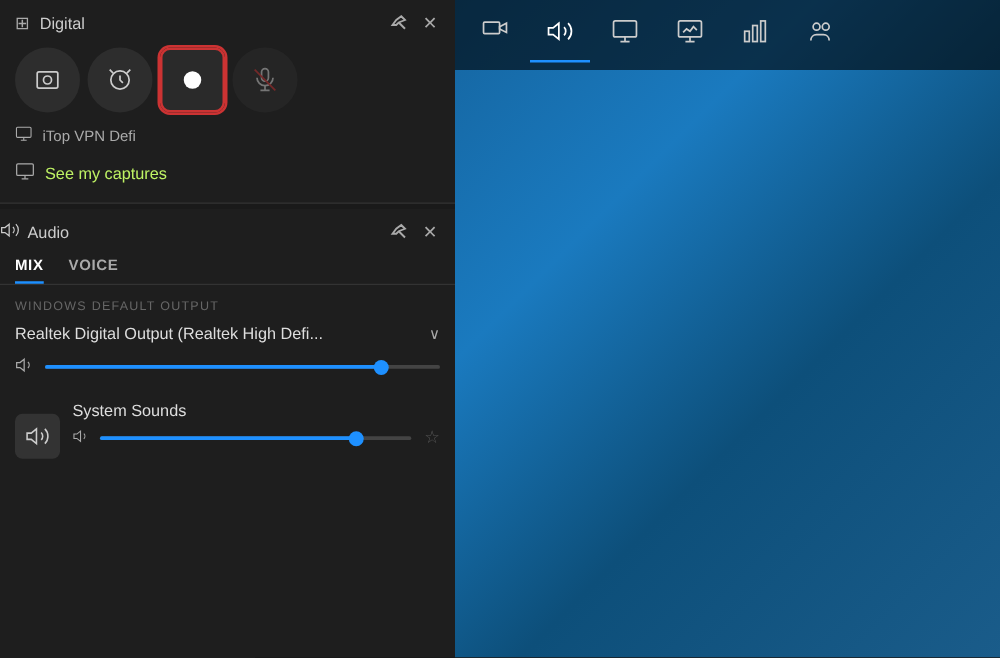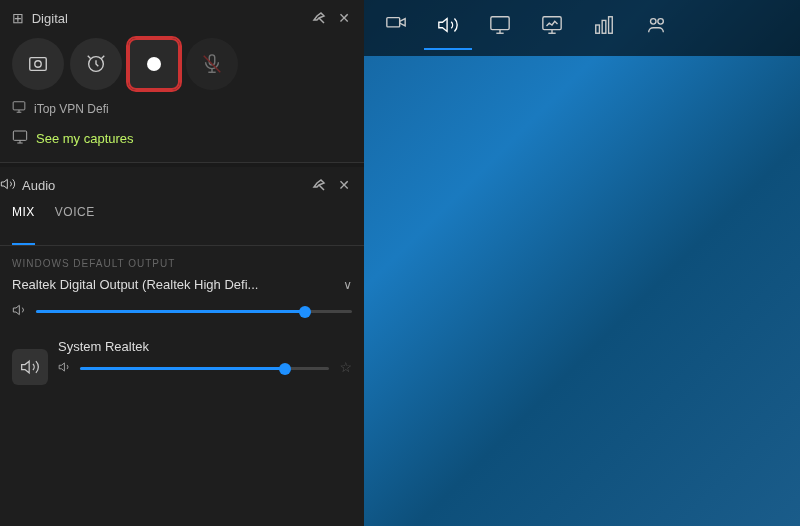--- a/index.html
+++ b/index.html
@@ -168,22 +168,22 @@
     .audio-tabs {
       display: flex;
       padding: 0 12px;
       gap: 20px;
       border-bottom: 1px solid #333;
     }
 
     .audio-tab {
       color: #aaa;
       font-size: 12px;
-      font-weight: 400;
-      padding: 4px 0 24px 0;
+      font-weight: 700;
+      padding: 4px 0 6px 0;
       cursor: pointer;
       border-bottom: 2px solid transparent;
       letter-spacing: 0.5px;
     }
 
     .audio-tab.active {
       color: #fff;
       border-bottom: 2px solid #1e90ff;
     }
 
@@ -472,21 +472,21 @@
 
       <div class="sound-item">
         <div class="sound-icon-wrap">
           <svg width="20" height="20" viewBox="0 0 24 24" fill="none" stroke="currentColor" stroke-width="1.5">
             <polygon points="11,5 6,9 2,9 2,15 6,15 11,19"></polygon>
             <path d="M15.54 8.46a5 5 0 0 1 0 7.07"></path>
             <path d="M19.07 4.93a10 10 0 0 1 0 14.14"></path>
           </svg>
         </div>
         <div class="sound-info">
-          <div class="sound-name">System Realtek</div>
+          <div class="sound-name">System Sounds</div>
           <div class="volume-row">
             <span class="vol-icon">
               <svg width="14" height="14" viewBox="0 0 24 24" fill="none" stroke="currentColor" stroke-width="1.5">
                 <polygon points="11,5 6,9 2,9 2,15 6,15 11,19"></polygon>
                 <path d="M15.54 8.46a5 5 0 0 1 0 7.07"></path>
               </svg>
             </span>
             <div class="slider-track">
               <div class="slider-fill" style="width: 82%;"></div>
               <div class="slider-thumb" style="left: calc(82% - 6px);"></div>

